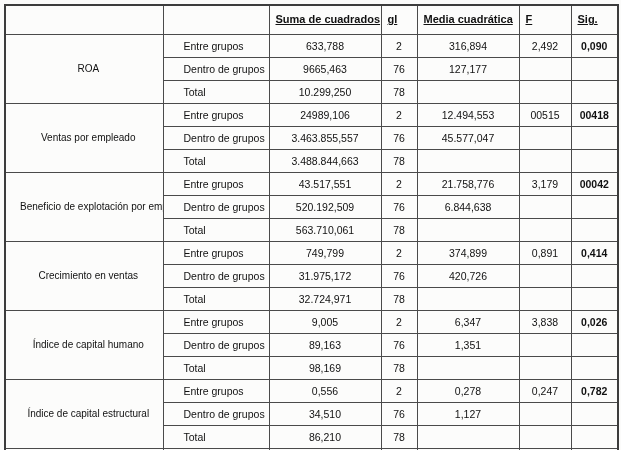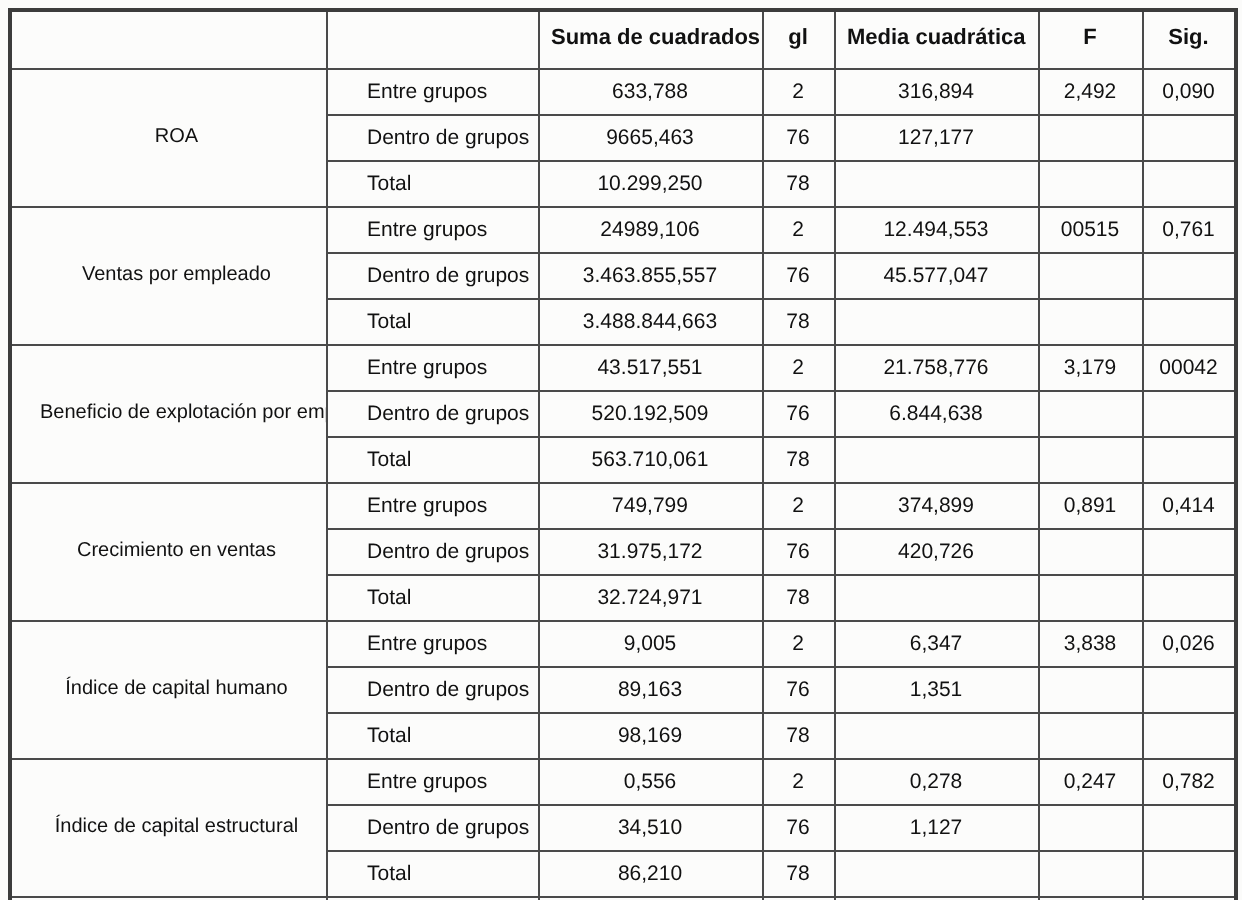--- a/index.html
+++ b/index.html
@@ -24,33 +24,34 @@
     border: 1px solid #4a4a4a;
     font-size: 10.5px;
     line-height: 1.2;
     padding: 2px 6px;
     overflow: hidden;
     white-space: nowrap;
   }
   thead th {
     font-size: 11px;
     font-weight: bold;
-    text-align: center;
+    text-align: left;
     height: 24px;
+    text-decoration: underline;
   }
   td { height: 18px; }
   .var-cell {
     text-align: center;
     vertical-align: middle;
     font-size: 10px;
     padding-left: 14px;
   }
   .label-cell { text-align: left; padding-left: 20px; }
   .num-cell { text-align: center; }
-  .sig-cell { font-weight: normal; margin-top: 17px; }
+  .sig-cell { font-weight: bold; margin-top: 17px; }
 </style>
 </head>
 <body>
 
 <table class="anova">
   <colgroup>
     <col style="width:158px">
     <col style="width:106px">
     <col style="width:112px">
     <col style="width:36px">
@@ -95,21 +96,21 @@
         <td class="num-cell"></td>
         <td class="num-cell sig-cell"></td>
       </tr>
       <tr>
         <td rowspan="3" class="var-cell">Ventas por empleado</td>
         <td class="label-cell">Entre grupos</td>
         <td class="num-cell">24989,106</td>
         <td class="num-cell">2</td>
         <td class="num-cell">12.494,553</td>
         <td class="num-cell">00515</td>
-        <td class="num-cell sig-cell">0,761</td>
+        <td class="num-cell sig-cell">00418</td>
       </tr>
       <tr>
         <td class="label-cell">Dentro de grupos</td>
         <td class="num-cell">3.463.855,557</td>
         <td class="num-cell">76</td>
         <td class="num-cell">45.577,047</td>
         <td class="num-cell"></td>
         <td class="num-cell sig-cell"></td>
       </tr>
       <tr>

